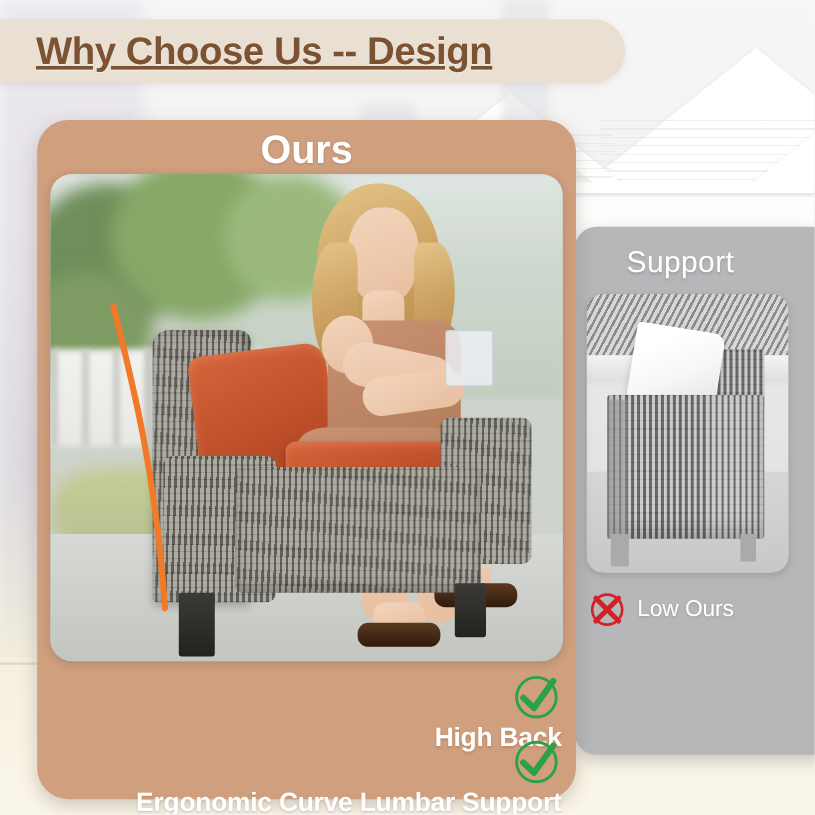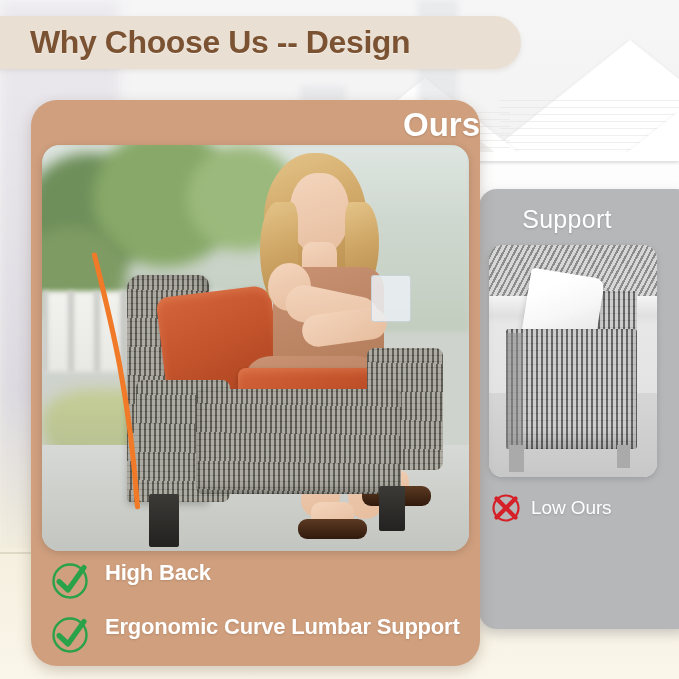--- a/index.html
+++ b/index.html
@@ -112,38 +112,39 @@
     box-shadow: 0 2px 5px rgba(160,145,130,.18);
   }
   .header-title {
     margin-left: 56px;
     font-size: 32px;
     font-weight: bold;
     color: #7b5332;
     letter-spacing: -0.4px;
     white-space: nowrap;
     text-shadow: 0 1px 0 rgba(255,255,255,.45);
+    text-decoration: underline;
   }
 
   
   .ours-panel {
     position: absolute;
     left: 31px;
     top: 100px;
     width: 449px;
     height: 566px;
     background: #cf9f7e;
     border-radius: 26px;
     box-shadow: 0 5px 14px rgba(120,95,75,.3);
   }
   .ours-title {
     position: absolute;
     left: 0; right: 0;
     top: 6px;
-    text-align: right;
+    text-align: center;
     font-size: 33px;
     font-weight: bold;
     color: #ffffff;
     letter-spacing: 0px;
     text-shadow: 0 1px 2px rgba(130,95,70,.35);
   }
   .ours-photo {
     position: absolute;
     left: 11px;
     top: 45px;
@@ -155,22 +156,23 @@
     box-shadow: 0 2px 7px rgba(110,85,65,.3);
   }
   .ours-list {
     position: absolute;
     left: 18px;
     top: 460px;
     right: 12px;
   }
   .ours-row {
     display: flex;
-    align-items: flex-start;
+    align-items: flex-end;
     height: 54px;
+    flex-direction: column;
   }
   .ours-row .row-label {
     margin-left: 14px;
     font-size: 22px;
     font-weight: bold;
     color: #ffffff;
     letter-spacing: -0.2px;
     white-space: nowrap;
     text-shadow: 0 1px 2px rgba(130,95,70,.3);
   }

